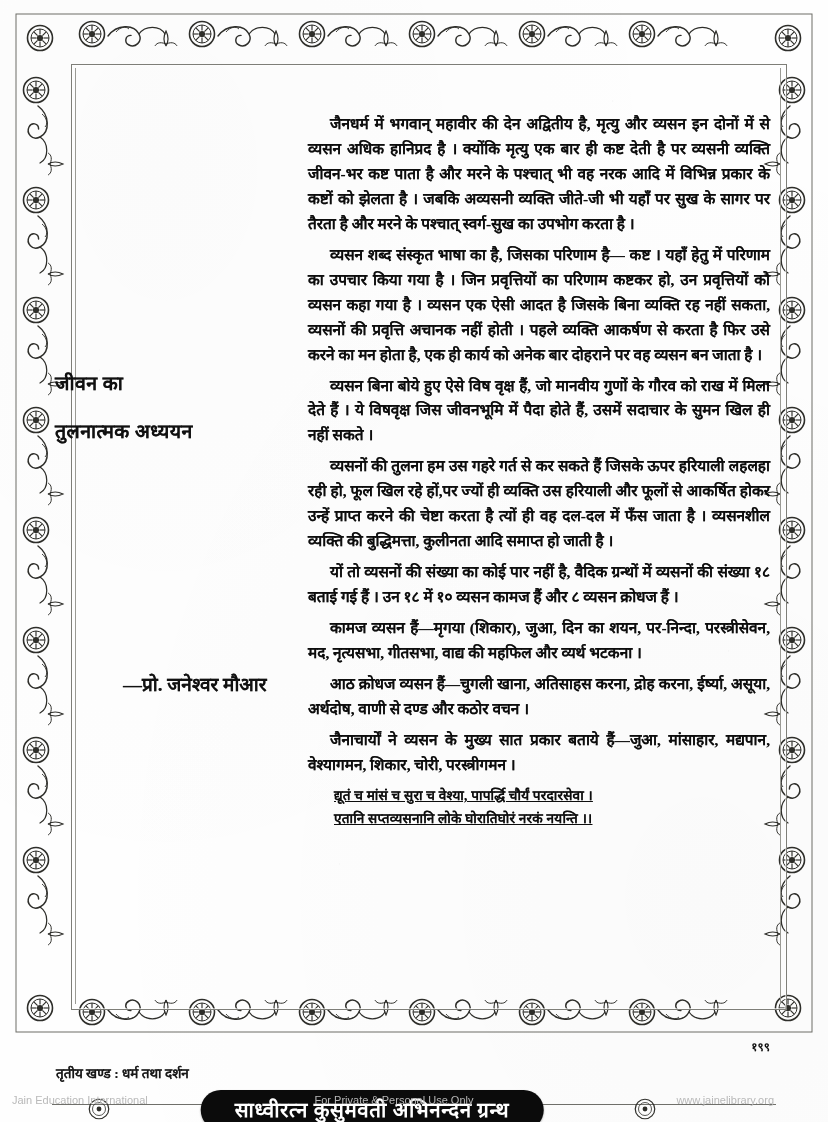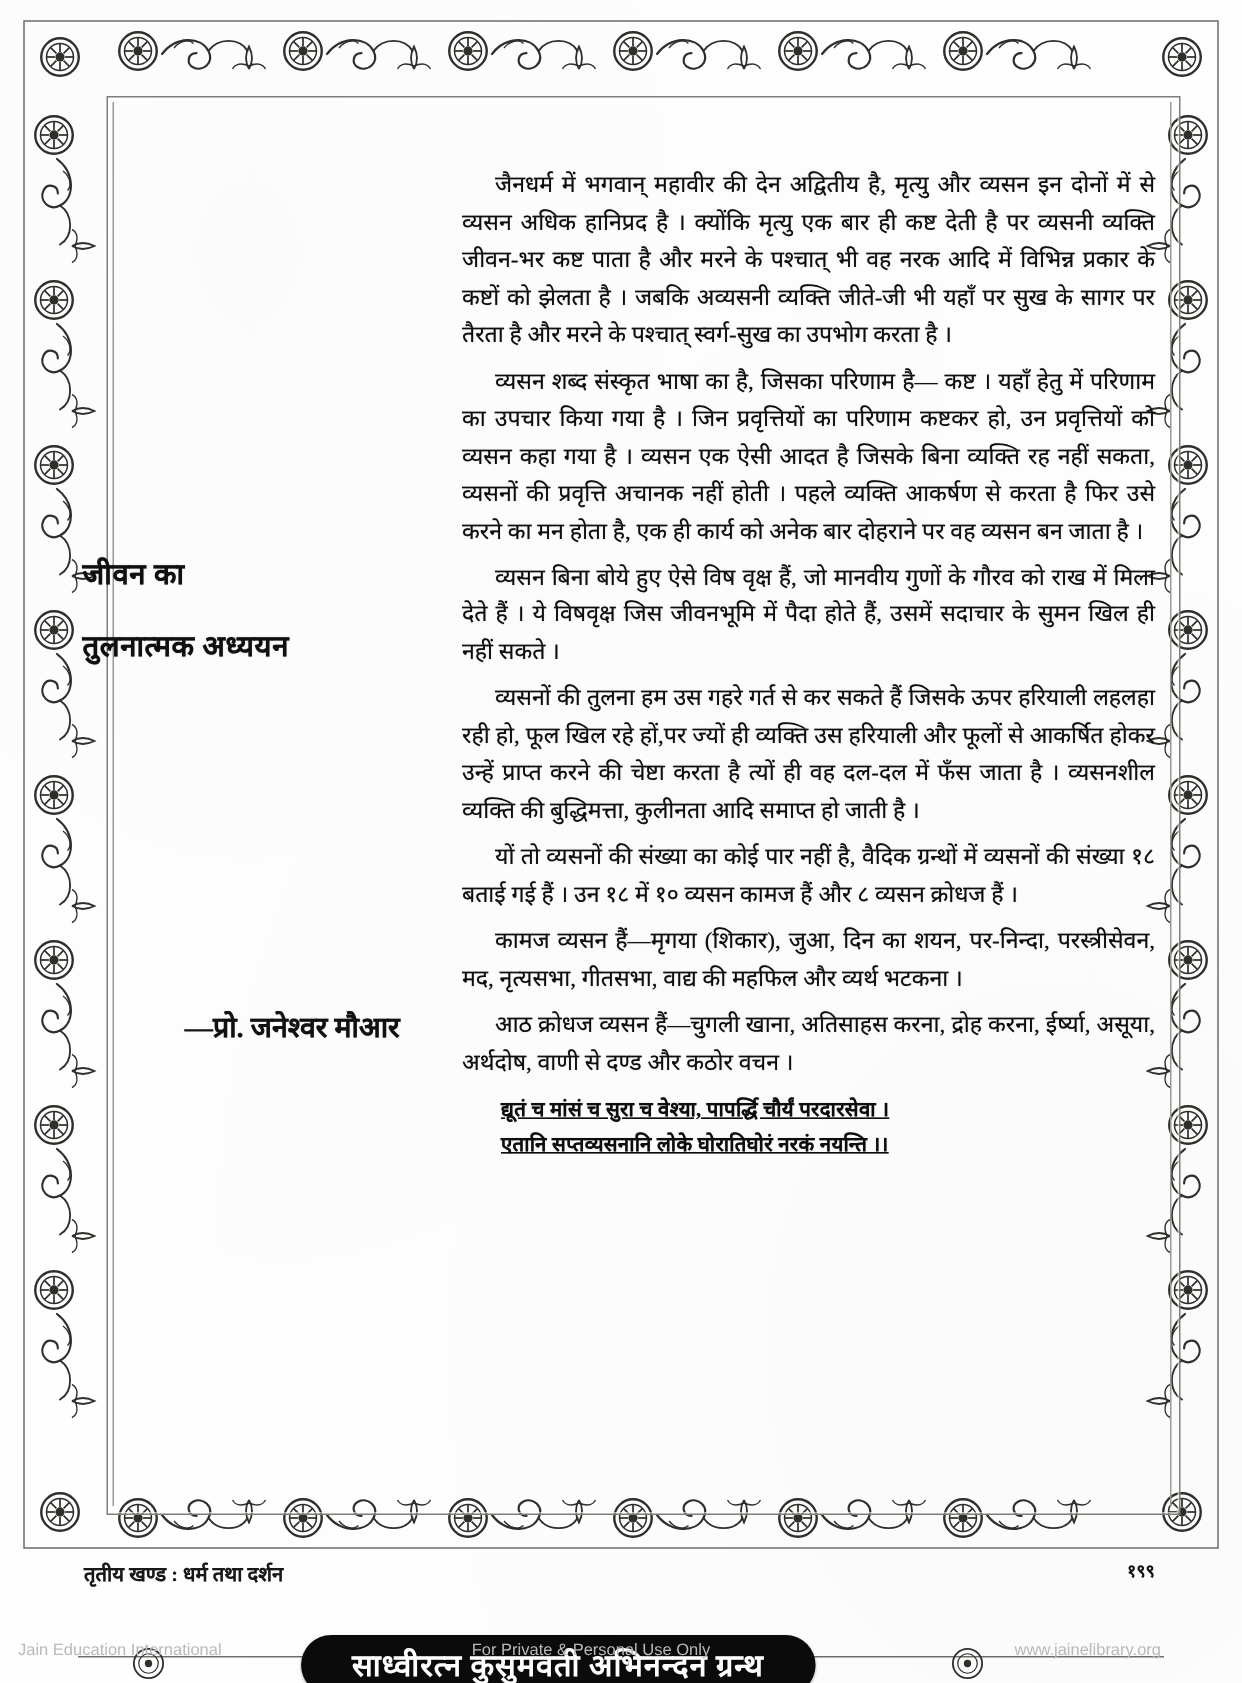--- a/index.html
+++ b/index.html
@@ -55,33 +55,33 @@
     color:#0d0d0d;
   }
   #right-col p{
     margin:0 0 6px 0;
     font-size:15.4px;
     line-height:1.62;
     text-align:justify;
     text-justify:inter-word;
     text-indent:22px;
     text-shadow:0 0 0.55px rgba(0,0,0,0.5);
-    font-weight:400;
+    font-weight:700;
   }
   #verse{
     margin-top:4px;padding-left:26px;
     font-size:13.6px;line-height:1.72;font-weight:700;
     letter-spacing:0.2px;
     text-shadow:0 0 0.5px rgba(0,0,0,0.5);
     text-decoration:underline;
   }
   #verse span{display:block;white-space:nowrap;}
   
   #section-label{
-    position:absolute;left:56px;top:1040px;
+    position:absolute;left:56px;top:1064px;
     font-size:13.5px;font-weight:600;color:#181818;
     text-shadow:0 0 0.4px rgba(0,0,0,0.4);
   }
   #page-number{
     position:absolute;right:58px;top:1038px;
     font-size:12px;font-weight:700;color:#111;
   }
   
   #banner-wrap{
     position:absolute;left:0;top:1090px;width:744px;height:44px;
@@ -240,20 +240,21 @@
     </div>
 
     <div id="right-col">
       <p>जैनधर्म में भगवान् महावीर की देन अद्वितीय है, मृत्यु और व्यसन इन दोनों में से व्यसन अधिक हानिप्रद है । क्योंकि मृत्यु एक बार ही कष्ट देती है पर व्यसनी व्यक्ति जीवन-भर कष्ट पाता है और मरने के पश्चात् भी वह नरक आदि में विभिन्न प्रकार के कष्टों को झेलता है । जबकि अव्यसनी व्यक्ति जीते-जी भी यहाँ पर सुख के सागर पर तैरता है और मरने के पश्चात् स्वर्ग-सुख का उपभोग करता है ।</p>
       <p>व्यसन शब्द संस्कृत भाषा का है, जिसका परिणाम है— कष्ट । यहाँ हेतु में परिणाम का उपचार किया गया है । जिन प्रवृत्तियों का परिणाम कष्टकर हो, उन प्रवृत्तियों को व्यसन कहा गया है । व्यसन एक ऐसी आदत है जिसके बिना व्यक्ति रह नहीं सकता, व्यसनों की प्रवृत्ति अचानक नहीं होती । पहले व्यक्ति आकर्षण से करता है फिर उसे करने का मन होता है, एक ही कार्य को अनेक बार दोहराने पर वह व्यसन बन जाता है ।</p>
       <p>व्यसन बिना बोये हुए ऐसे विष वृक्ष हैं, जो मानवीय गुणों के गौरव को राख में मिला देते हैं । ये विषवृक्ष जिस जीवनभूमि में पैदा होते हैं, उसमें सदाचार के सुमन खिल ही नहीं सकते ।</p>
       <p>व्यसनों की तुलना हम उस गहरे गर्त से कर सकते हैं जिसके ऊपर हरियाली लहलहा रही हो, फूल खिल रहे हों,पर ज्यों ही व्यक्ति उस हरियाली और फूलों से आकर्षित होकर उन्हें प्राप्त करने की चेष्टा करता है त्यों ही वह दल-दल में फँस जाता है । व्यसनशील व्यक्ति की बुद्धिमत्ता, कुलीनता आदि समाप्त हो जाती है ।</p>
       <p>यों तो व्यसनों की संख्या का कोई पार नहीं है, वैदिक ग्रन्थों में व्यसनों की संख्या १८ बताई गई हैं । उन १८ में १० व्यसन कामज हैं और ८ व्यसन क्रोधज हैं ।</p>
       <p>कामज व्यसन हैं—मृगया (शिकार), जुआ, दिन का शयन, पर-निन्दा, परस्त्रीसेवन, मद, नृत्यसभा, गीतसभा, वाद्य की महफिल और व्यर्थ भटकना ।</p>
       <p>आठ क्रोधज व्यसन हैं—चुगली खाना, अतिसाहस करना, द्रोह करना, ईर्ष्या, असूया, अर्थदोष, वाणी से दण्ड और कठोर वचन ।</p>
+      <p>जैनाचार्यों ने व्यसन के मुख्य सात प्रकार बताये हैं—जुआ, मांसाहार, मद्यपान, वेश्यागमन, शिकार, चोरी, परस्त्रीगमन ।</p>
       <div id="verse">
         <span>द्यूतं च मांसं च सुरा च वेश्या,  पापर्द्धि चौर्यं  परदारसेवा ।</span>
         <span>एतानि सप्तव्यसनानि लोके  घोरातिघोरं  नरकं  नयन्ति ।।</span>
       </div>
     </div>
 
     <div id="section-label">तृतीय खण्ड : धर्म तथा दर्शन</div>
     <div id="page-number">१९९</div>
 
     <div id="banner-wrap">

